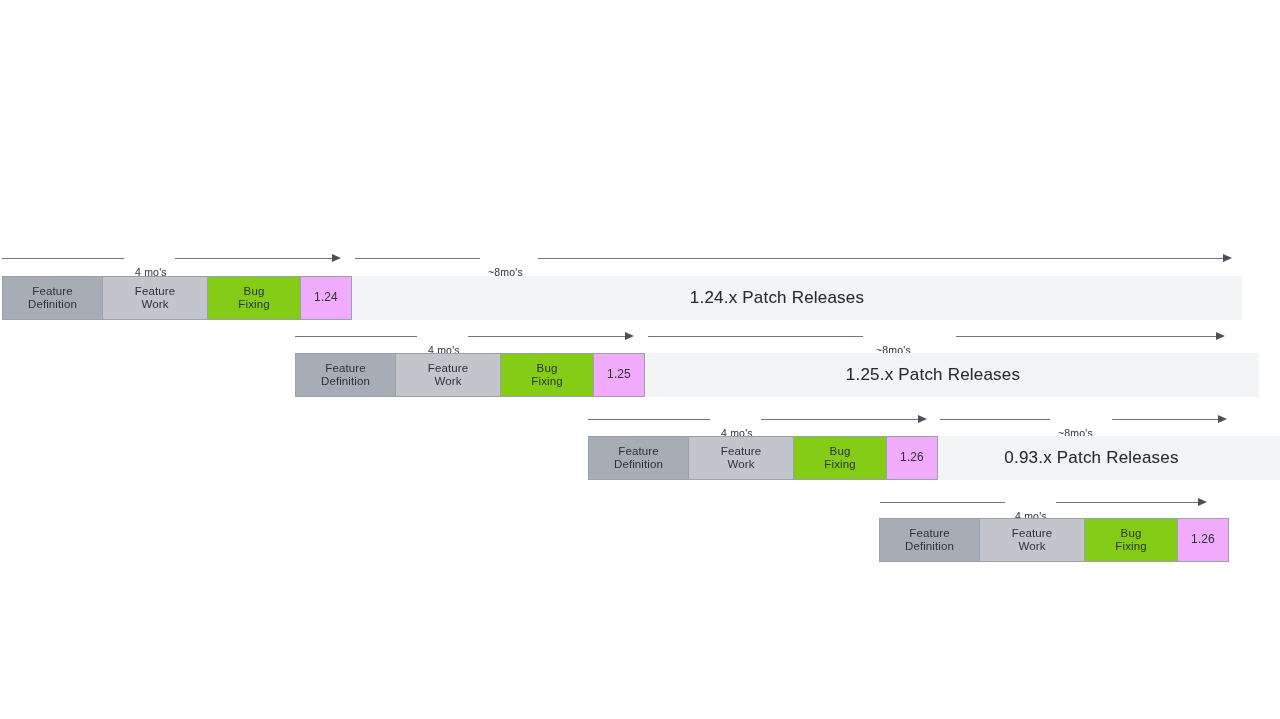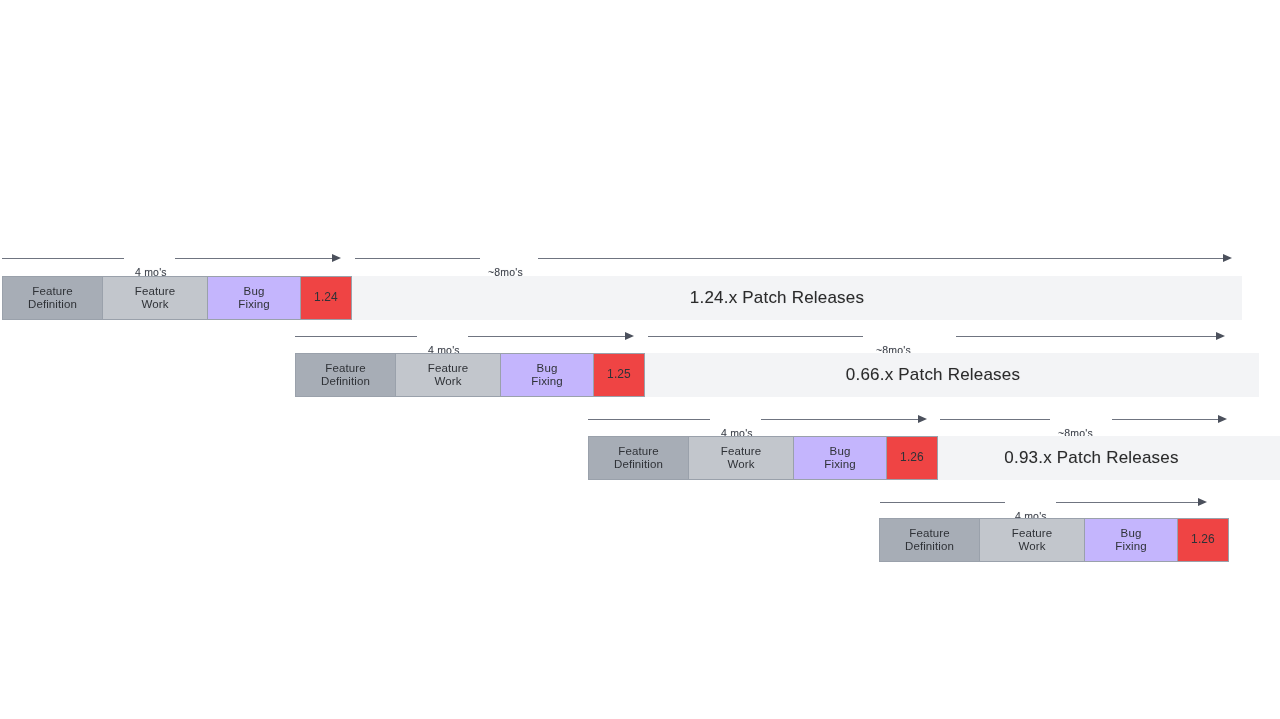--- a/index.html
+++ b/index.html
@@ -49,22 +49,22 @@
     font-size:11.5px;
     line-height:13.5px;
     color:#2f3237;
     letter-spacing:.1px;
     text-align:center;
     white-space:nowrap;
   }
   .phase:last-child{border-right:none;}
   .phase.p-def{background:#a7adb6;}
   .phase.p-work{background:#c2c6cc;}
-  .phase.p-bug{background:#c4b5fd;}
-  .phase.p-ver{background:#ef4444;font-size:12px;}
+  .phase.p-bug{background:#84cc16;}
+  .phase.p-ver{background:#f0abfc;font-size:12px;}
 
   
   .measure{
     position:absolute;
     height:18px;
   }
   .measure .m-line{
     position:absolute;
     top:8px;
     height:1px;
@@ -140,21 +140,21 @@
     </div>
 
     <div class="measure" style="left:648px;top:328px;width:585px;">
       <div class="m-line" style="left:0px;width:215px;"></div>
       <div class="m-text" style="left:228px;">~8mo's</div>
       <div class="m-line" style="left:308px;width:261px;"></div>
       <div class="m-head" style="left:568px;"></div>
     </div>
 
     <div class="patch-bar" style="left:295px;top:353px;width:964px;">
-      <span class="patch-label" style="margin-left:312px;">0.66.x Patch Releases</span>
+      <span class="patch-label" style="margin-left:312px;">1.25.x Patch Releases</span>
     </div>
 
     <div class="phases" style="left:295px;top:353px;width:350px;">
       <div class="phase p-def" style="width:100px;">
         <span>Feature</span>
         <span>Definition</span>
       </div>
       <div class="phase p-work" style="width:105px;">
         <span>Feature</span>
         <span>Work</span>

